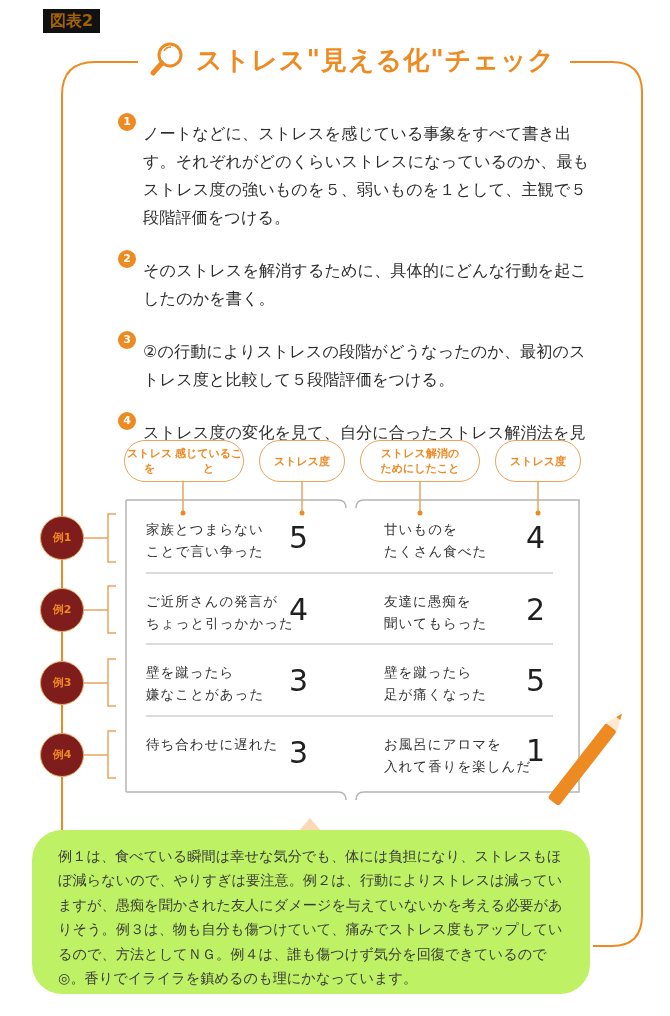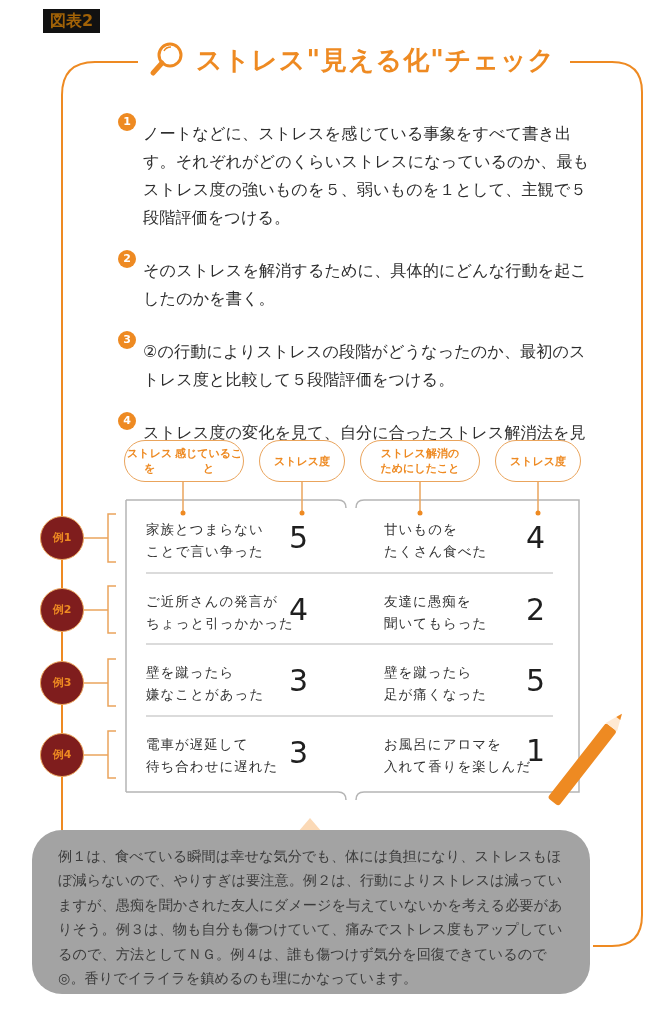--- a/index.html
+++ b/index.html
@@ -45,21 +45,21 @@
   }
 
   .ex-circle {
     position: absolute; width: 44px; height: 44px; border-radius: 50%;
     border: 1.5px solid #eaa45c; background: #7f1d1d; color: #ee8a22;
     font-size: 11px; font-weight: bold; text-align: center; line-height: 41px;
   }
 
   .note {
     position: absolute; left: 32px; top: 830px; width: 558px; height: 164px;
-    background: #a3a3a3; border-radius: 30px; padding: 14px 24px 0 26px;
+    background: #bef264; border-radius: 30px; padding: 14px 24px 0 26px;
   }
   .note-text { font-size: 14.2px; line-height: 24.4px; color: #3b3b3b; }
 </style>
 </head>
 <body>
 
 <div class="fig-label">図表2</div>
 
 <svg class="frame-svg" width="670" height="1016" viewBox="0 0 670 1016">
 
@@ -197,21 +197,20 @@
   <div>嫌なことがあった</div>
 </div>
 <div class="score" style="left:289px; top:663px;">3</div>
 <div class="row-text" style="left:384px; top:661px;">
   <div>壁を蹴ったら</div>
   <div>足が痛くなった</div>
 </div>
 <div class="score" style="left:526px; top:663px;">5</div>
 
 <div class="row-text" style="left:146px; top:733px;">
-  <div>電車が遅延して</div>
   <div>待ち合わせに遅れた</div>
 </div>
 <div class="score" style="left:289px; top:735px;">3</div>
 <div class="row-text" style="left:384px; top:733px;">
   <div>お風呂にアロマを</div>
   <div>入れて香りを楽しんだ</div>
 </div>
 <div class="score" style="left:526px; top:733px;">1</div>
 
 <div class="note">

